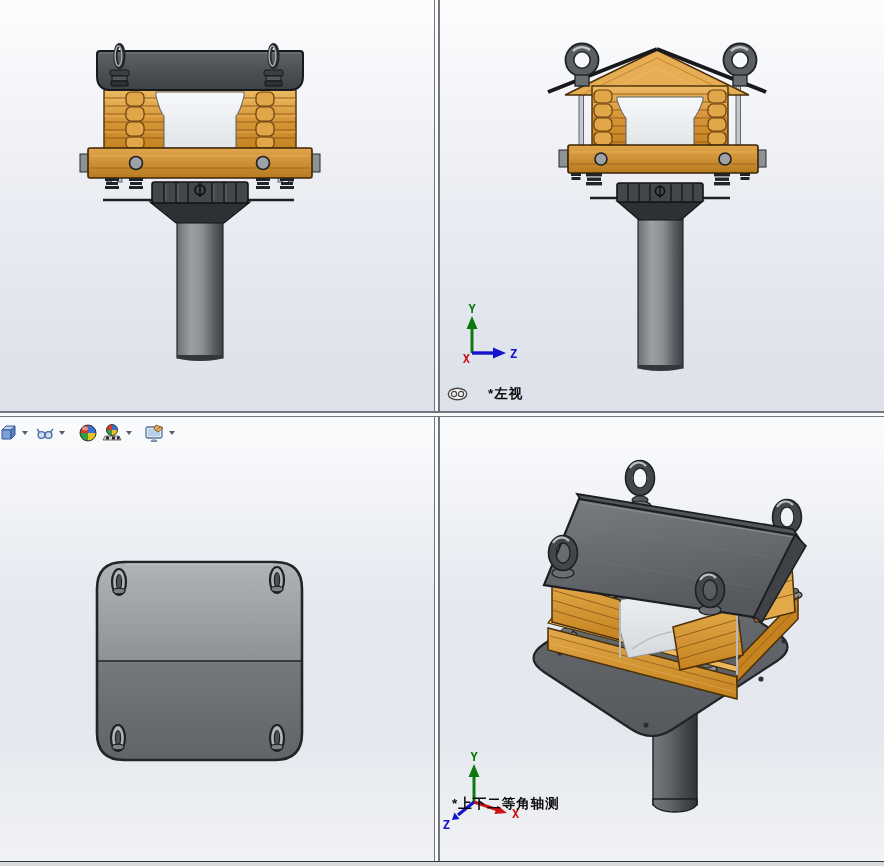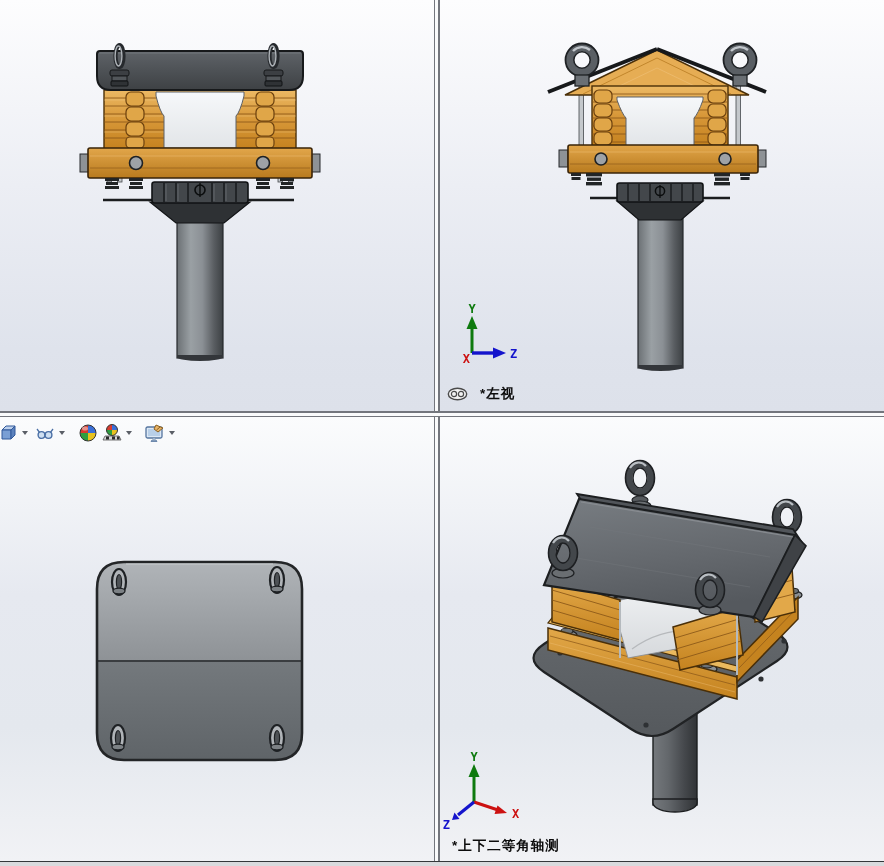--- a/index.html
+++ b/index.html
@@ -11,24 +11,24 @@
   #vp-front{left:0;top:0;width:434px;height:411px;}
   #vp-left{left:440px;top:0;width:444px;height:411px;}
   #vp-topview{left:0;top:417px;width:434px;height:444px;}
   #vp-iso{left:440px;top:417px;width:444px;height:444px;}
   .vdiv{position:absolute;left:434px;top:0;width:6px;height:861px;
         background:linear-gradient(90deg,#73767d 0 1.5px,#fafbfc 1.5px 4.5px,#73767d 4.5px 6px);}
   .hdiv{position:absolute;left:0;top:411px;width:884px;height:6px;
         background:linear-gradient(180deg,#73767d 0 1.5px,#fafbfc 1.5px 4.5px,#73767d 4.5px 6px);}
   .statusstrip{position:absolute;left:0;top:861px;width:884px;height:5px;
         background:#d9dadd;border-top:1px solid #34373a;box-sizing:border-box;}
-  .vplabel{position:absolute;display:flex;align-items:center;gap:12px;
+  .vplabel{position:absolute;display:flex;align-items:center;gap:20px;
         font-size:13.5px;font-weight:bold;color:#0c0c0c;letter-spacing:1px;}
   #label-left{left:447px;top:385px;}
-  #label-iso{left:452px;top:837px;}
+  #label-iso{left:452px;top:795px;}
   svg{display:block;}
   .view-svg{position:absolute;left:0;top:0;}
   
   .hud{position:absolute;left:0px;top:417px;height:27px;display:flex;align-items:center;
        padding:2px 4px 2px 0;}
   .hud-btn{display:flex;align-items:center;justify-content:center;width:24px;height:24px;
        border-radius:3px;}
   .dd{width:0;height:0;border-left:3.5px solid transparent;border-right:3.5px solid transparent;
       border-top:4.5px solid #5a5e66;margin:0 5px 0 2px;}
   .hud-gap{width:6px;}

